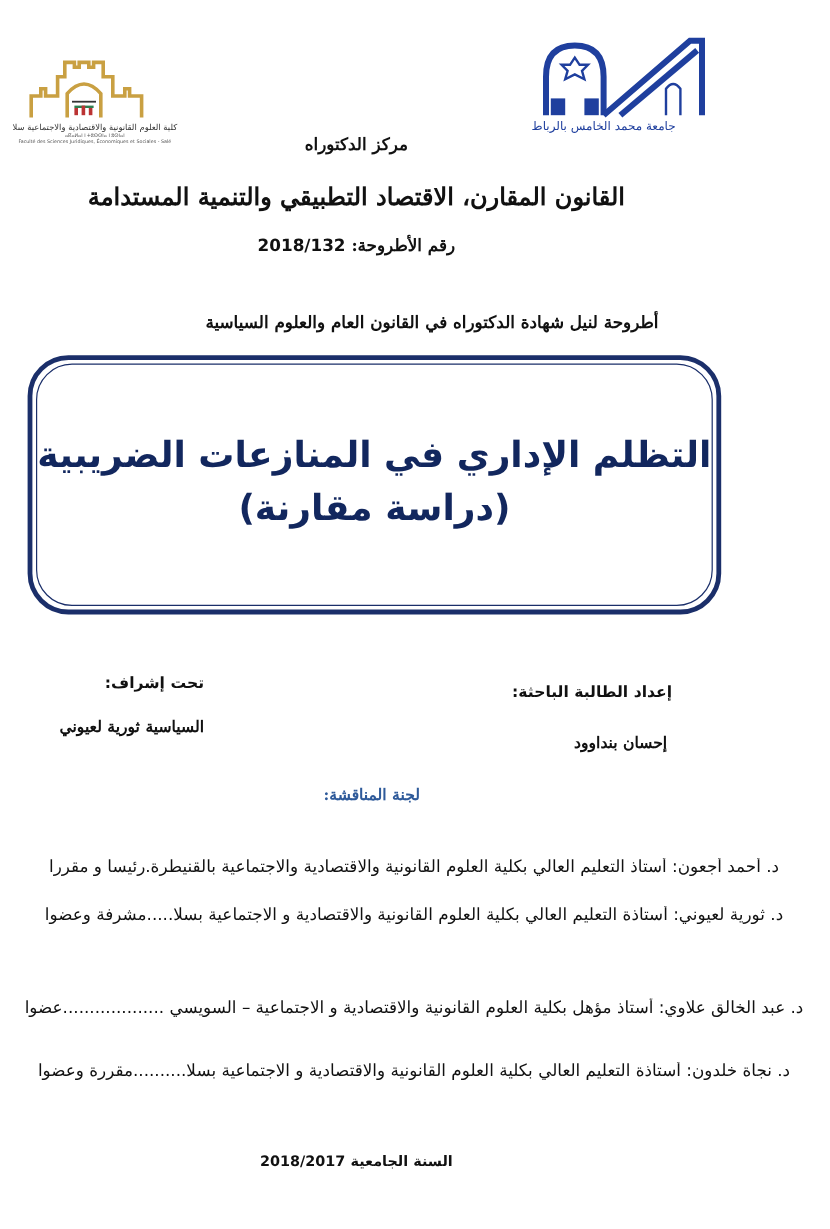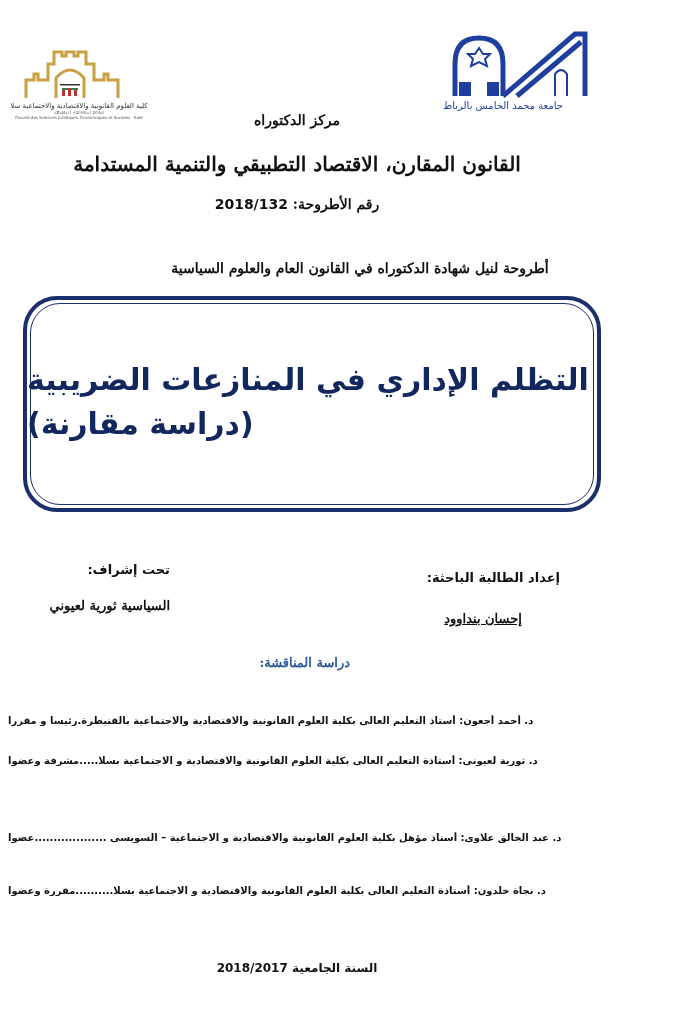--- a/index.html
+++ b/index.html
@@ -25,33 +25,33 @@
     
     #title-box {
       left: 23px; top: 296px; width: 578px; height: 216px;
       border: 4px solid #1b2f6a; border-radius: 34px; box-sizing: border-box;
     }
     #title-box-inner {
       position: absolute; left: 3px; top: 3px; right: 3px; bottom: 3px;
       border: 1px solid #1b2f6a; border-radius: 30px;
     }
     #thesis-title {
-      position: absolute; left: 0; right: 0; top: 58px; text-align: left;
+      position: absolute; left: 0; right: 0; top: 58px; text-align: center;
       font-size: 30px; font-weight: bold; color: #12275e; line-height: 1.45;
     }
 
     .label-heading { font-weight: bold; font-size: 13px; }
     #supervision-label { left: 40px; top: 562px; width: 130px; text-align: right; }
     #supervisor-name { left: 20px; top: 598px; width: 150px; text-align: right; font-size: 13px; font-weight: bold; font-family: "DejaVu Serif", serif; }
     #student-label { left: 410px; top: 570px; width: 150px; text-align: right; }
-    #student-name { left: 410px; top: 611px; width: 146px; text-align: center; font-size: 13px; font-weight: bold; font-family: "DejaVu Serif", serif; text-decoration: underline; }
+    #student-name { left: 410px; top: 611px; width: 146px; text-align: right; font-size: 13px; font-weight: bold; font-family: "DejaVu Serif", serif; }
     #committee-label { left: 200px; top: 655px; width: 150px; text-align: right; font-size: 13px; font-weight: bold; color: #2e5a9a; font-family: "DejaVu Serif", serif; }
 
     .committee-row {
-      left: 8px; width: 674px; text-align: left; font-size: 10px; font-weight: bold;
+      left: 8px; width: 674px; text-align: center; font-size: 14px; font-weight: normal;
       white-space: nowrap; overflow: hidden;
     }
     #committee-row-0 { top: 715px; }
     #committee-row-1 { top: 755px; }
     #committee-row-2 { top: 837px; margin-top: 48px; }
     #committee-row-3 { top: 832px; }
 
     #academic-year { top: 961px; font-size: 12px; }
   </style>
 </head>
@@ -106,19 +106,19 @@
     <div>(دراسة مقارنة)</div>
   </div>
 </div>
 
 <div id="supervision-label" class="abs label-heading rtl">تحت إشراف:</div>
 <div id="supervisor-name" class="abs rtl">السياسية ثورية لعيوني</div>
 
 <div id="student-label" class="abs label-heading rtl">إعداد الطالبة الباحثة:</div>
 <div id="student-name" class="abs rtl">إحسان بنداوود</div>
 
-<div id="committee-label" class="abs rtl">دراسة المناقشة:</div>
+<div id="committee-label" class="abs rtl">لجنة المناقشة:</div>
 <div id="committee-row-0" class="abs committee-row rtl">د. أحمد أجعون: أستاذ التعليم العالي بكلية العلوم القانونية والاقتصادية والاجتماعية بالقنيطرة.رئيسا و مقررا</div>
 <div id="committee-row-1" class="abs committee-row rtl">د. ثورية لعيوني: أستاذة التعليم العالي بكلية العلوم القانونية والاقتصادية و الاجتماعية بسلا.....مشرفة وعضوا</div>
 <div id="committee-row-2" class="abs committee-row rtl">د. نجاة خلدون: أستاذة التعليم العالي بكلية العلوم القانونية والاقتصادية و الاجتماعية بسلا..........مقررة وعضوا</div>
 <div id="committee-row-3" class="abs committee-row rtl">د. عبد الخالق علاوي: أستاذ مؤهل بكلية العلوم القانونية والاقتصادية و الاجتماعية – السويسي ...................عضوا</div>
 
 <div id="academic-year" class="abs center-line rtl">السنة الجامعية 2018/2017</div>
 
 </body></html>

